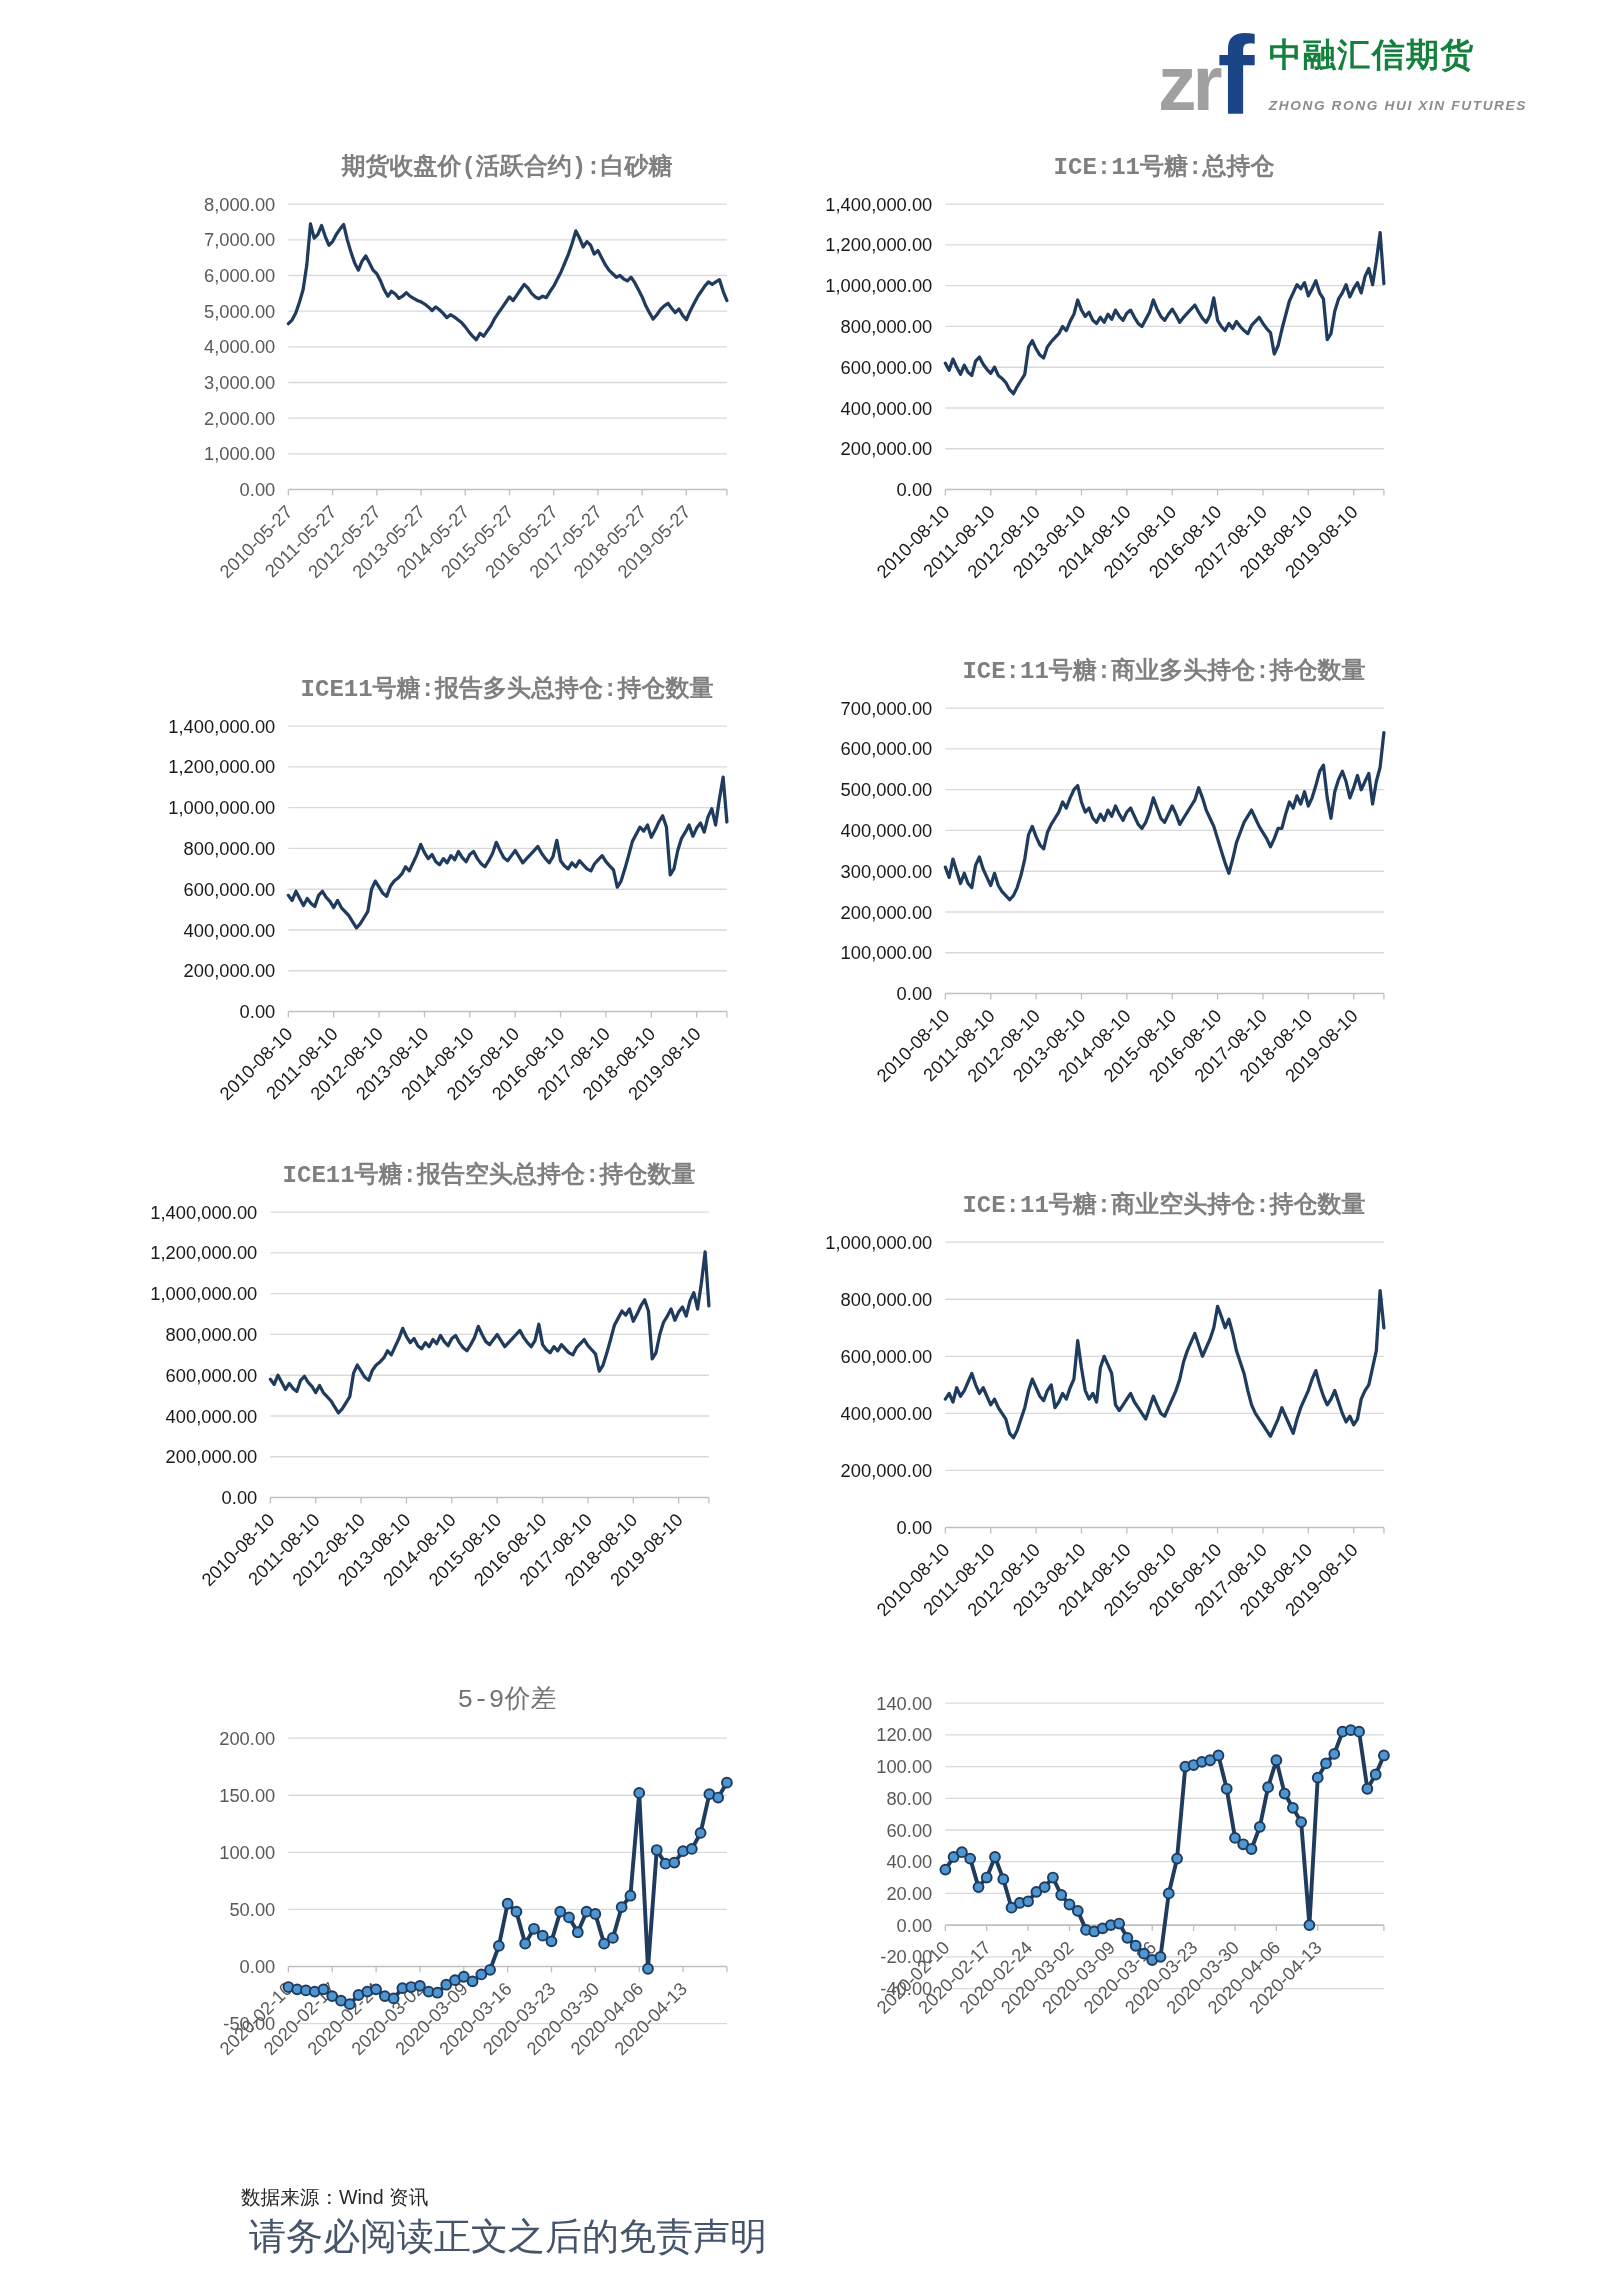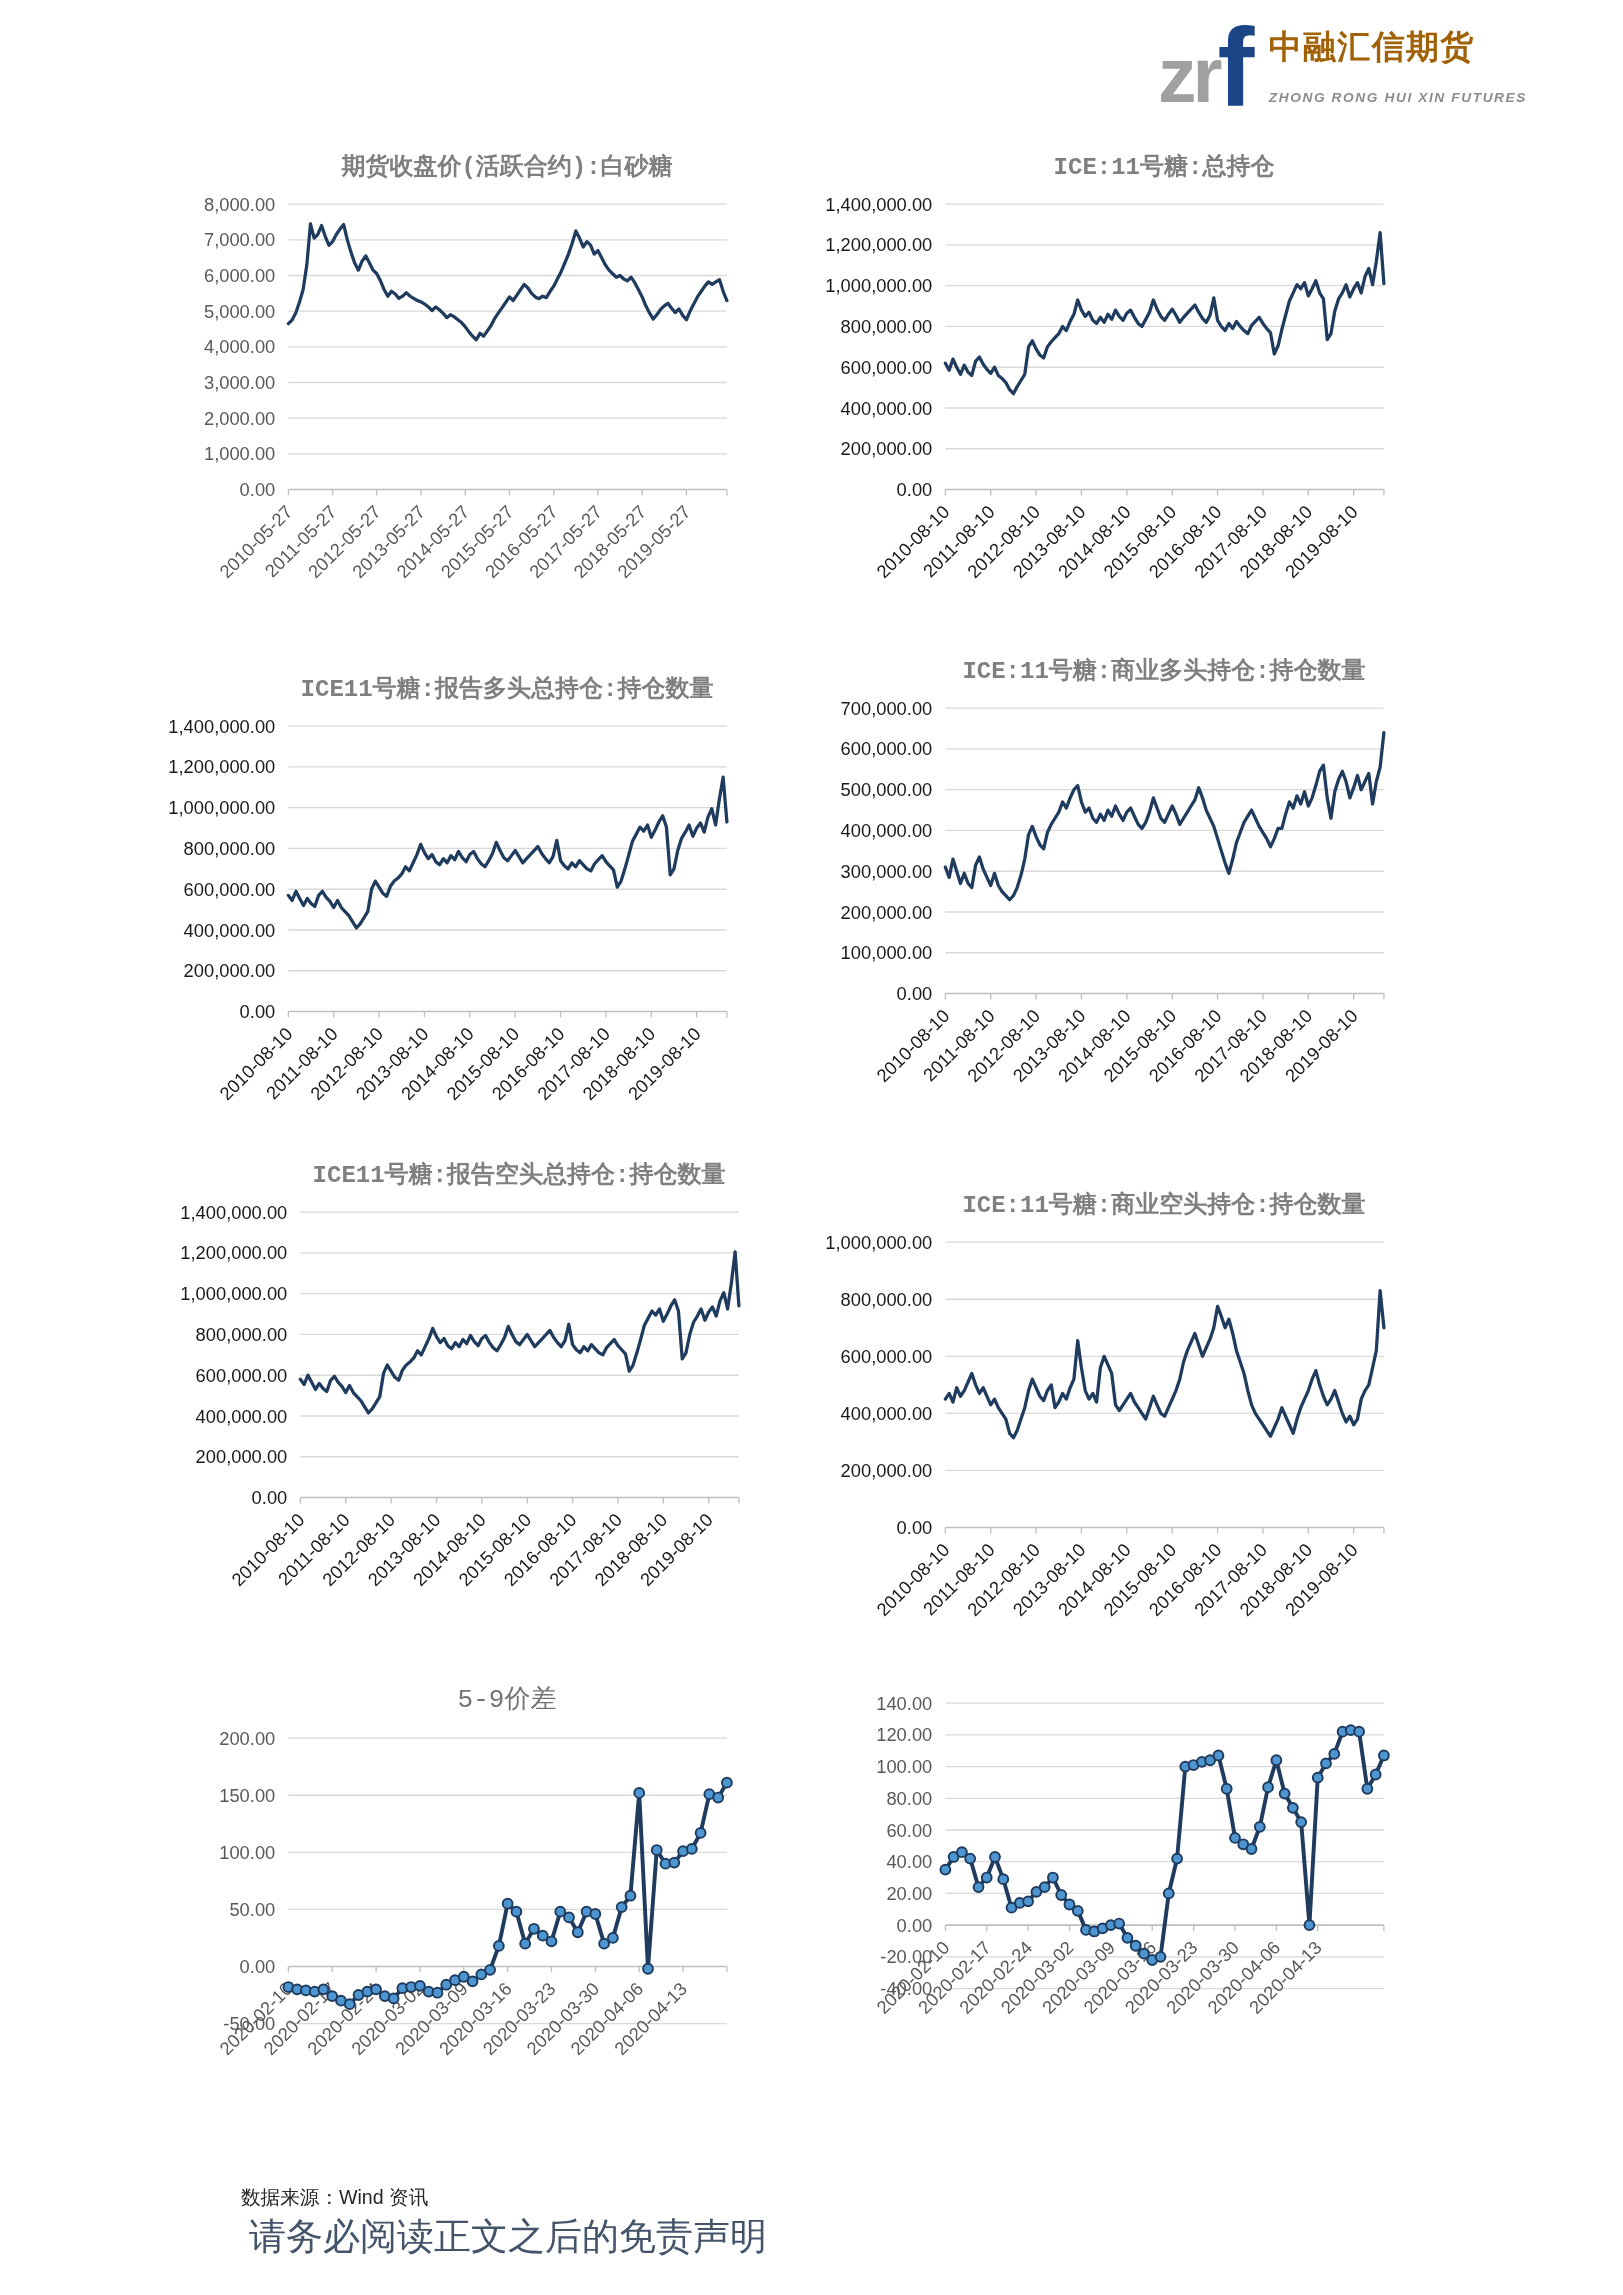--- a/index.html
+++ b/index.html
@@ -7,21 +7,21 @@
   body {
     width:1623px; height:2295px; position:relative;
     font-family:"Liberation Sans","DejaVu Sans",sans-serif;
     overflow:hidden;
   }
   .logo { position:absolute; left:1158px; top:25px; display:flex; align-items:flex-end; }
   .logo-mark { display:flex; align-items:flex-end; line-height:0.8; }
   .logo-zr { font-size:77px; font-weight:700; color:#a0a0a0; letter-spacing:-3.9px; line-height:0.85;text-align:right; }
   .logo-f  { font-size:111px; font-weight:700; color:#1c4587; line-height:0.72; margin-left:-1.3px; }
   .logo-text { margin-left:14.4px; padding-bottom:3.9px; }
-  .logo-cn { font-size:33px; font-weight:700; color:#a16207; letter-spacing:1.3px; }
+  .logo-cn { font-size:33px; font-weight:700; color:#15803d; letter-spacing:1.3px;margin-top:8px; }
   .logo-en { font-size:13.7px; font-weight:700; color:#8c8c8c; letter-spacing:1.6px; margin-top:20px;font-style:italic; }
   .chart { position:absolute; width:576px; }
   .chart-title { width:438px; margin-left:124px; display:flex; justify-content:center;
                  font-size:24px; font-weight:700; color:#7f7f7f;font-family:Liberation Mono, monospace; }
   .chart-title span { white-space:nowrap; }
   .chart.light .chart-title { font-weight:400; font-size:26px; color:#737373; }
   .chart-svg { margin-top:13px; display:block; }
   svg text { font-family:"Liberation Sans","DejaVu Sans",sans-serif; }
   .footer-source { position:absolute; left:241px; top:2184px; font-size:19.6px; color:#262626; }
   .footer-disclaimer { position:absolute; left:249px; top:2212px; font-size:37px; font-weight:500; color:#44546a; }
@@ -221,21 +221,21 @@
         <text transform="translate(683.1724137931035,486) rotate(-45)" text-anchor="end" font-size="28" fill="#1a1a1a">2017-08-10</text>
         <line x1="744.4827586206897" y1="450" x2="744.4827586206897" y2="459" stroke="#bfbfbf" stroke-width="2"></line>
         <text transform="translate(752.4827586206897,486) rotate(-45)" text-anchor="end" font-size="28" fill="#1a1a1a">2018-08-10</text>
         <line x1="813.7931034482758" y1="450" x2="813.7931034482758" y2="459" stroke="#bfbfbf" stroke-width="2"></line>
         <text transform="translate(821.7931034482758,486) rotate(-45)" text-anchor="end" font-size="28" fill="#1a1a1a">2019-08-10</text>
         <line x1="860" y1="450" x2="860" y2="459" stroke="#bfbfbf" stroke-width="2"></line>
         <polyline points="190.0,256.9 195.8,272.5 201.6,244.5 207.3,263.1 213.1,281.8 218.9,266.3 224.7,281.8 230.4,288.1 236.2,253.8 242.0,241.3 247.8,260.0 253.5,272.5 259.3,284.9 265.1,266.3 270.9,284.9 276.6,294.3 282.4,300.5 288.2,306.7 294.0,300.5 299.7,288.1 305.5,269.4 311.3,244.5 317.1,207.1 322.8,194.6 328.6,210.2 334.4,222.7 340.2,228.9 345.9,204.0 351.7,191.5 357.5,182.2 363.3,172.8 369.1,157.3 374.8,166.6 380.6,151.0 386.4,138.6 392.2,132.3 397.9,157.3 403.7,172.8 409.5,166.6 415.3,182.2 421.0,188.4 426.8,175.9 432.6,185.3 438.4,169.7 444.1,179.1 449.9,163.5 455.7,175.9 461.5,185.3 467.2,172.8 473.0,166.6 478.8,179.1 484.6,191.5 490.3,197.7 496.1,188.4 501.9,172.8 507.7,151.0 513.4,166.6 519.2,182.2 525.0,188.4 530.8,175.9 536.6,163.5 542.3,175.9 548.1,191.5 553.9,182.2 559.7,172.8 565.4,163.5 571.2,154.1 577.0,135.5 582.8,151.0 588.5,169.7 594.3,182.2 600.1,194.6 605.9,213.3 611.6,232.0 617.4,250.7 623.2,266.3 629.0,244.5 634.7,219.5 640.5,204.0 646.3,188.4 652.1,179.1 657.8,169.7 663.6,182.2 669.4,194.6 675.2,204.0 680.9,213.3 686.7,225.8 692.5,213.3 698.3,197.7 704.1,197.7 709.8,175.9 715.6,157.3 721.4,166.6 727.2,147.9 732.9,160.4 738.7,141.7 744.5,163.5 750.3,151.0 756.0,132.3 761.8,110.5 767.6,101.2 773.4,151.0 779.1,182.2 784.9,141.7 790.7,123.0 796.5,110.5 802.2,126.1 808.0,151.0 813.8,135.5 819.6,116.8 825.3,138.6 831.1,126.1 836.9,113.7 842.7,160.4 848.4,126.1 854.2,104.3 860.0,51.4" fill="none" stroke="#1f3b5e" stroke-width="5" stroke-linejoin="round" stroke-linecap="round"></polyline>
       </svg>
   </figure>
 
-  <figure class="chart" style="left:176px; top:1158px;text-align:center;">
+  <figure class="chart" style="left:146px; top:1158px;text-align:center;">
     <figcaption class="chart-title">
         <span>ICE11号糖:报告空头总持仓:持仓数量</span>
       </figcaption>
     <svg class="chart-svg" width="576" height="432" viewBox="0 0 880 660">
         <line x1="190" y1="450" x2="860" y2="450" stroke="#bfbfbf" stroke-width="2.5"></line>
         <text x="170" y="460" text-anchor="end" font-size="28" fill="#1a1a1a">0.00</text>
         <line x1="190" y1="387.71428571428567" x2="860" y2="387.71428571428567" stroke="#d9d9d9" stroke-width="2"></line>
         <text x="170" y="397.71428571428567" text-anchor="end" font-size="28" fill="#1a1a1a">200,000.00</text>
         <line x1="190" y1="325.42857142857144" x2="860" y2="325.42857142857144" stroke="#d9d9d9" stroke-width="2"></line>
         <text x="170" y="335.42857142857144" text-anchor="end" font-size="28" fill="#1a1a1a">400,000.00</text>

